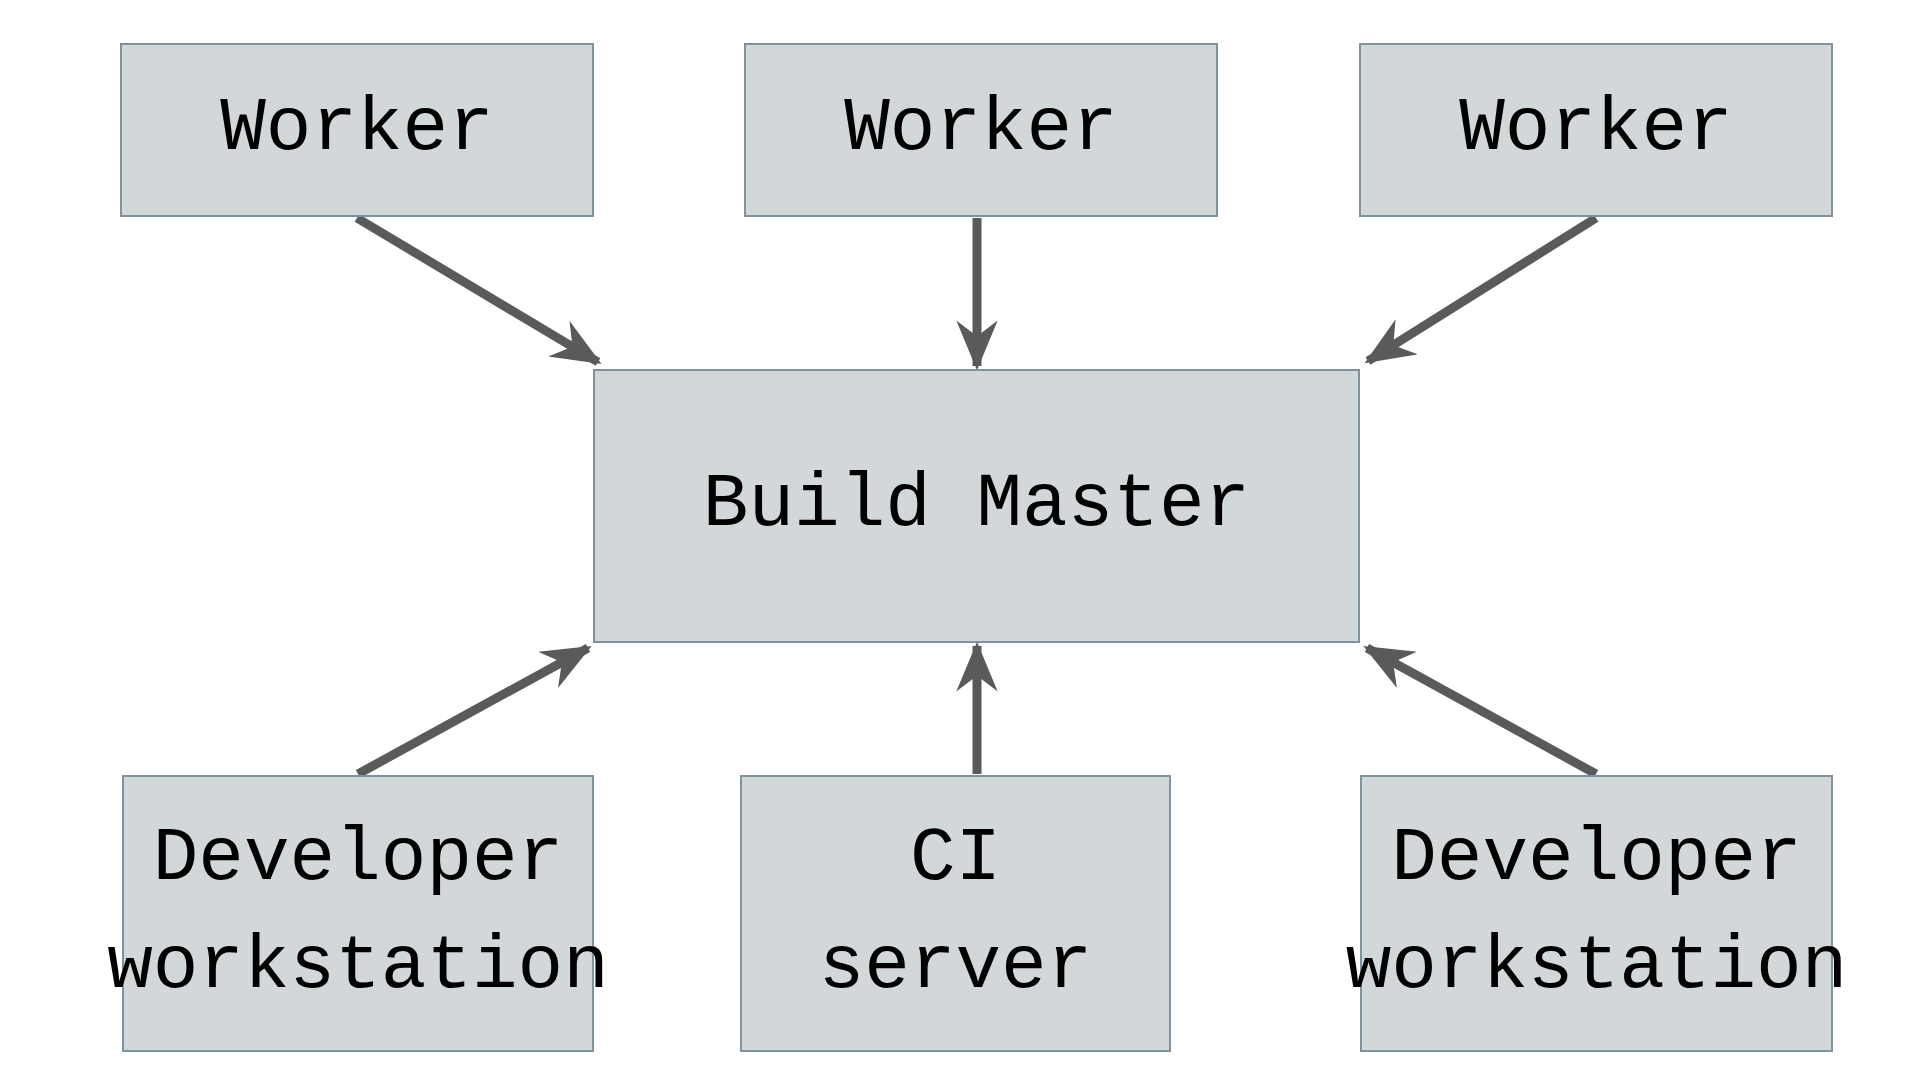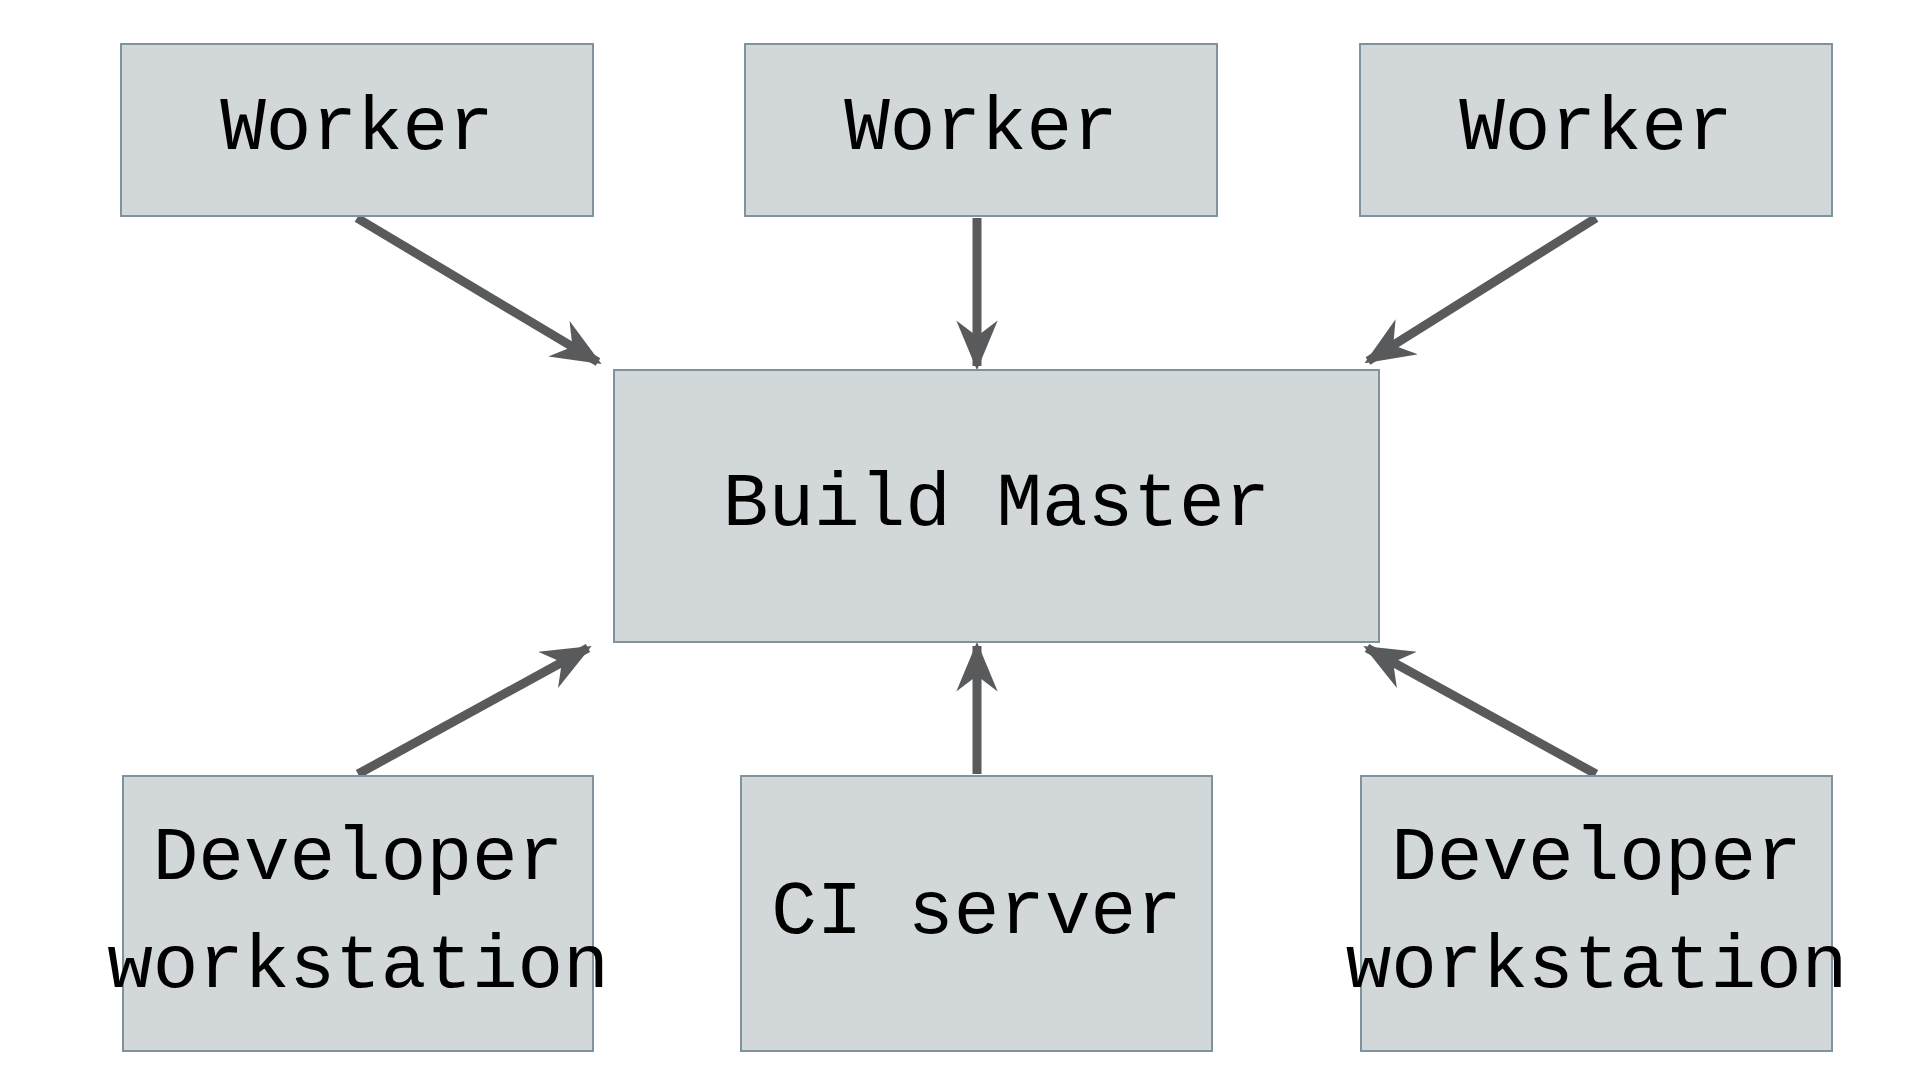--- a/index.html
+++ b/index.html
@@ -28,23 +28,23 @@
     font-size: 76px;
     line-height: 1.42;
     letter-spacing: 0px;
   }
   .node span { display: block; padding: 0 10px; }
 
   
   .node-worker-1 { left: 120px;  top: 43px;  width: 474px; height: 174px; }
   .node-worker-2 { left: 744px;  top: 43px;  width: 474px; height: 174px; }
   .node-worker-3 { left: 1359px; top: 43px;  width: 474px; height: 174px; }
-  .node-build-master { left: 593px; top: 369px; width: 767px; height: 274px; margin-left: 20px; }
+  .node-build-master { left: 593px; top: 369px; width: 767px; height: 274px; }
   .node-dev-left  { left: 122px;  top: 775px; width: 472px; height: 277px; }
-  .node-ci-server { left: 740px;  top: 775px; width: 473px; height: 277px; }
+  .node-ci-server { left: 740px;  top: 775px; width: 431px; height: 277px; }
   .node-dev-right { left: 1360px; top: 775px; width: 473px; height: 277px; }
 
   .arrows {
     position: absolute;
     left: 0; top: 0;
     width: 1910px;
     height: 1090px;
     pointer-events: none;
   }
 </style>

